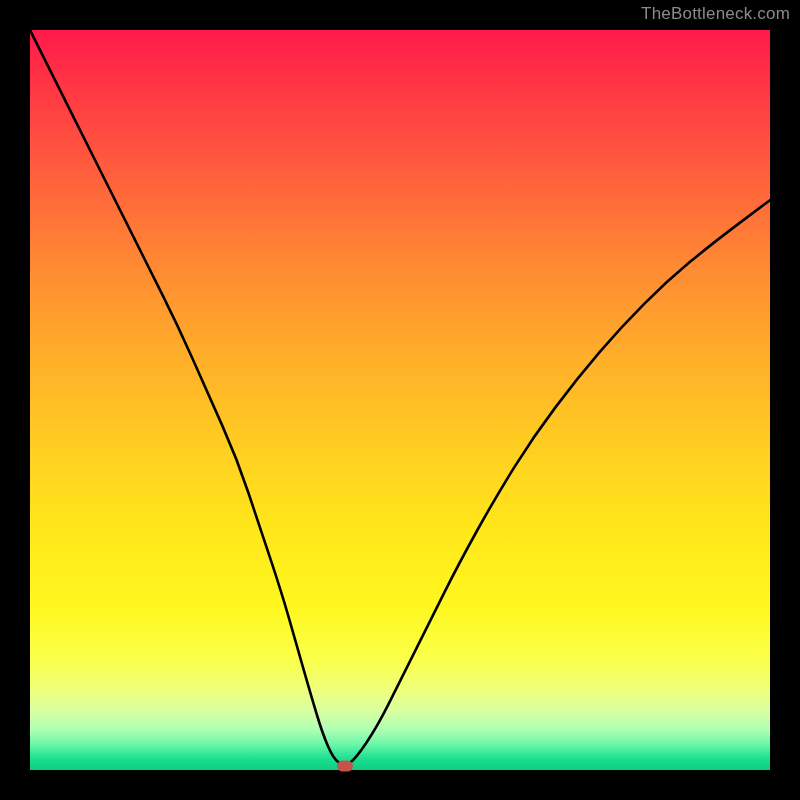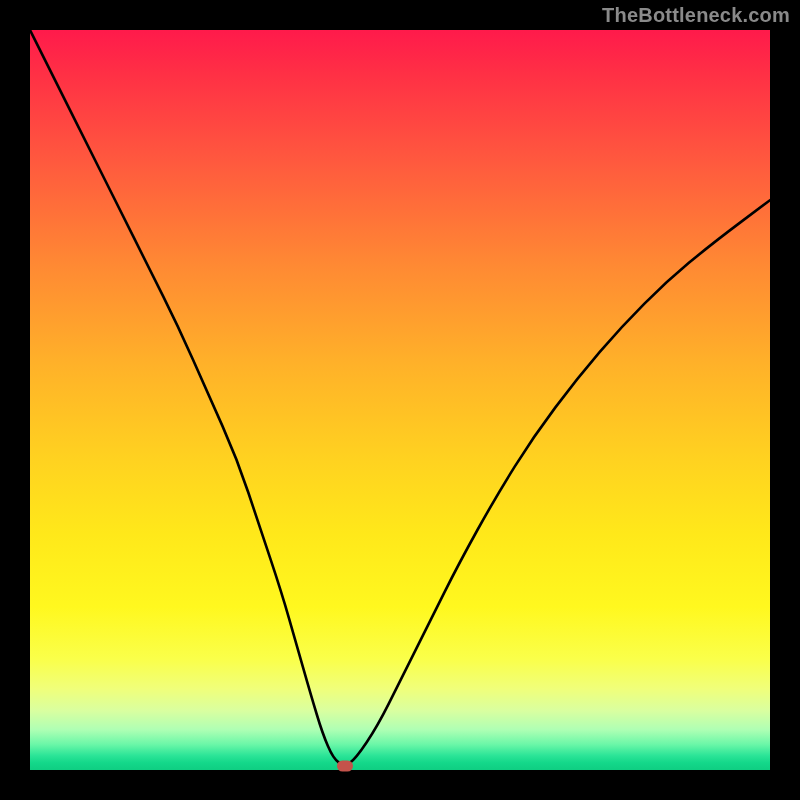--- a/index.html
+++ b/index.html
@@ -51,22 +51,22 @@
     top: 0;
     width: 740px;
     height: 740px;
     pointer-events: none;
   }
   .watermark {
     position: absolute;
     top: 4px;
     right: 10px;
     color: #8a8a8a;
-    font-size: 20px;
-    font-weight: 700;
+    font-size: 17px;
+    font-weight: 400;
     letter-spacing: 0.2px;
     user-select: none;
     margin-left: 19px;
   }
   .marker {
     position: absolute;
     width: 16px;
     height: 11px;
     background: #c4534b;
     border-radius: 6px;

